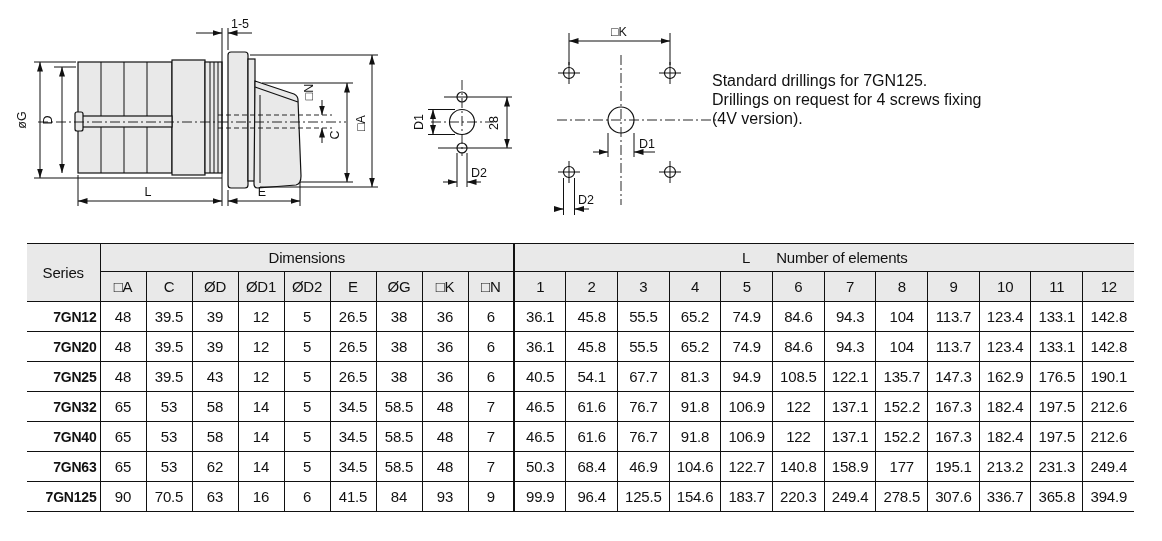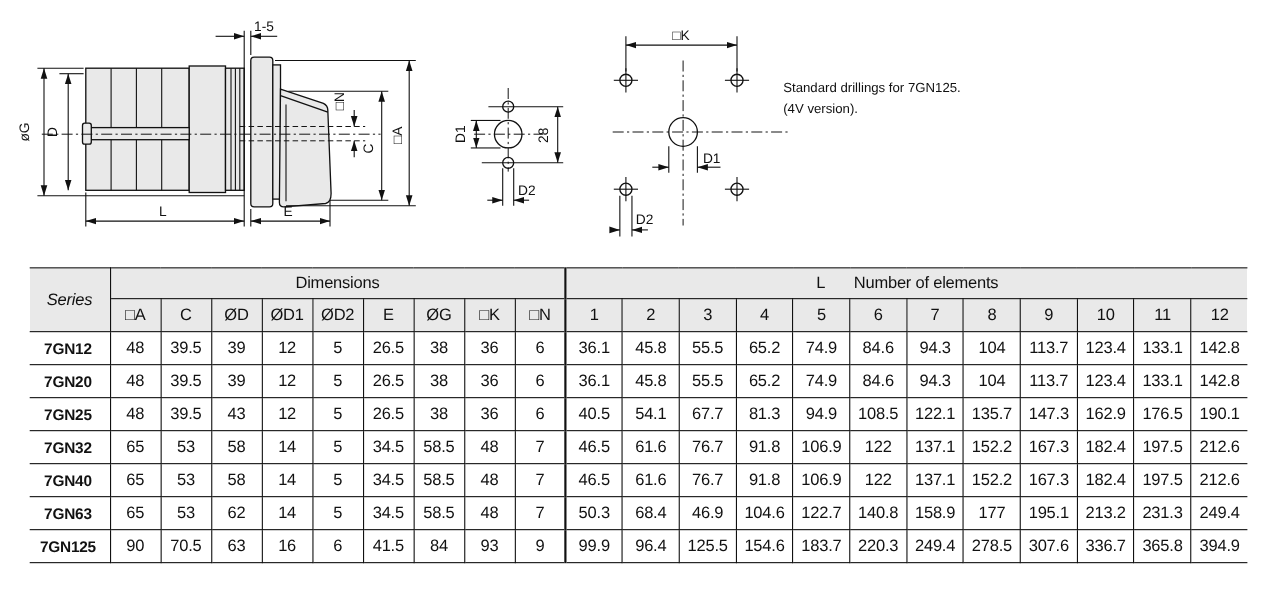--- a/index.html
+++ b/index.html
@@ -8,32 +8,32 @@
   svg{position:absolute;overflow:visible;}
   svg text{font-family:"Liberation Sans","DejaVu Sans",sans-serif;font-size:12.5px;fill:#111;}
   .part rect,.part path{fill:#e9e9e9;stroke:#111;stroke-width:1.2;}
   .part line{stroke:#111;stroke-width:1;}
   .ln{stroke:#111;stroke-width:1;fill:none;}
   .dim{stroke:#111;stroke-width:1;fill:none;}
   .cl{stroke:#111;stroke-width:0.9;fill:none;stroke-dasharray:10 3 2 3;}
   .dsh{stroke:#111;stroke-width:0.9;fill:none;stroke-dasharray:5 3;}
   .hole{fill:none;stroke:#111;stroke-width:1.2;}
 
-  .note{position:absolute;left:712px;top:71px;font-size:12px;line-height:19px;color:#111;}
+  .note{position:absolute;left:712px;top:71px;font-size:16px;line-height:19px;color:#111;}
 
   table.dims{position:absolute;left:27px;top:243px;width:1107px;border-collapse:collapse;
              table-layout:fixed;letter-spacing:-0.2px;}
   table.dims th,table.dims td{border:1px solid #111;text-align:center;vertical-align:middle;
              padding:0;white-space:nowrap;overflow:hidden;font-weight:normal;font-size:15px;}
   tr.h1{height:28px;} tr.h2{height:30px;} tbody tr{height:30px;}
   .h1 th{border-top:2px solid #111;border-bottom:1px solid #111;background:var(--hbg,#e9e9e9);}
   .h2 th{border-top:1px solid #111;border-bottom:2px solid #111;background:var(--hbg,#e9e9e9);}
-  th.series-head{border-top:2px solid #111;border-bottom:2px solid #111;background:var(--hbg,#e9e9e9);font-size:15px;font-style:italic;}
+  th.series-head{border-top:2px solid #111;border-bottom:2px solid #111;background:var(--hbg,#e9e9e9);font-size:15px;}
   tbody th,tbody td{border-top:2px solid #111;border-bottom:2px solid #111;}
-  tbody th.series{font-weight:bold;font-size:14px;text-align:center;padding-right:3px;background:#fff;}
+  tbody th.series{font-weight:bold;font-size:14px;text-align:right;padding-right:3px;background:#fff;}
   .no-l{border-left:0 !important;} .no-r{border-right:0 !important;}
   .thick-l{border-left-width:2px !important;}
   .lgap{display:inline-block;width:26px;}
 </style>
 </head>
 <body style="--hbg: #e9e9e9;">
 
 <div class="page">
 
   <svg style="left:10px;top:15px;" width="380" height="215" viewBox="0 0 380 215">
@@ -167,20 +167,21 @@
 
     <line class="ln" x1="8.5" y1="163" x2="8.5" y2="200"></line>
     <line class="ln" x1="19.5" y1="163" x2="19.5" y2="200"></line>
     <line class="dim" x1="0" y1="194" x2="8.5" y2="194" marker-end="url(#m3)"></line>
     <line class="dim" x1="19.5" y1="194" x2="34" y2="194" marker-start="url(#m3)"></line>
     <text x="23" y="189">D2</text>
   </svg>
 
   <div class="note">
     <div>Standard drillings for 7GN125.</div>
+    <div>Drillings on request for 4 screws fixing</div>
     <div>(4V version).</div>
   </div>
 
   <table class="dims">
     <colgroup id="cols">
         <col style="width: 73px;">
         <col style="width: 46px;">
         <col style="width: 46px;">
         <col style="width: 46px;">
         <col style="width: 46px;">

